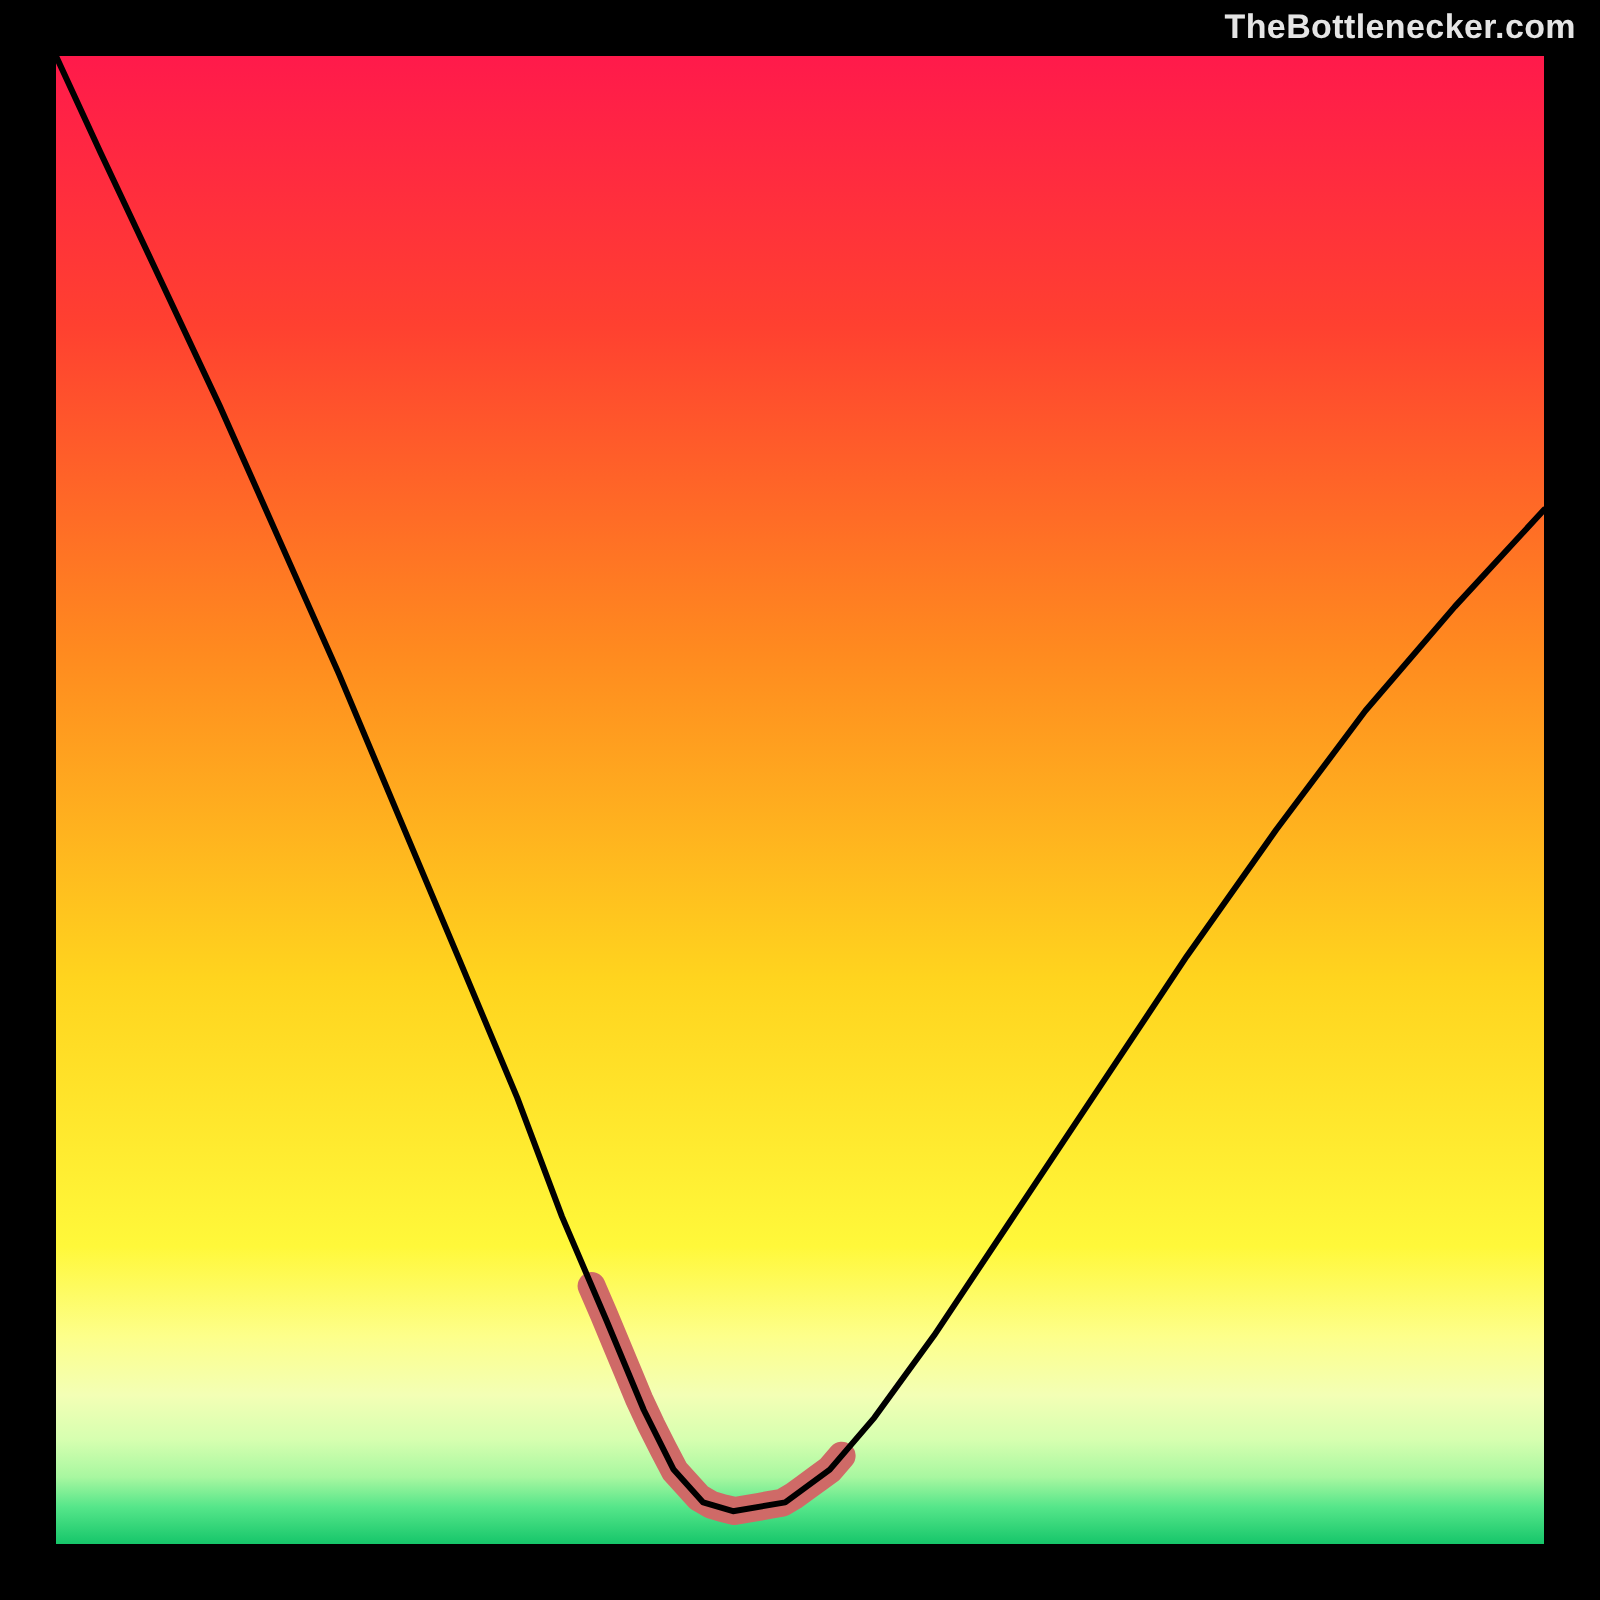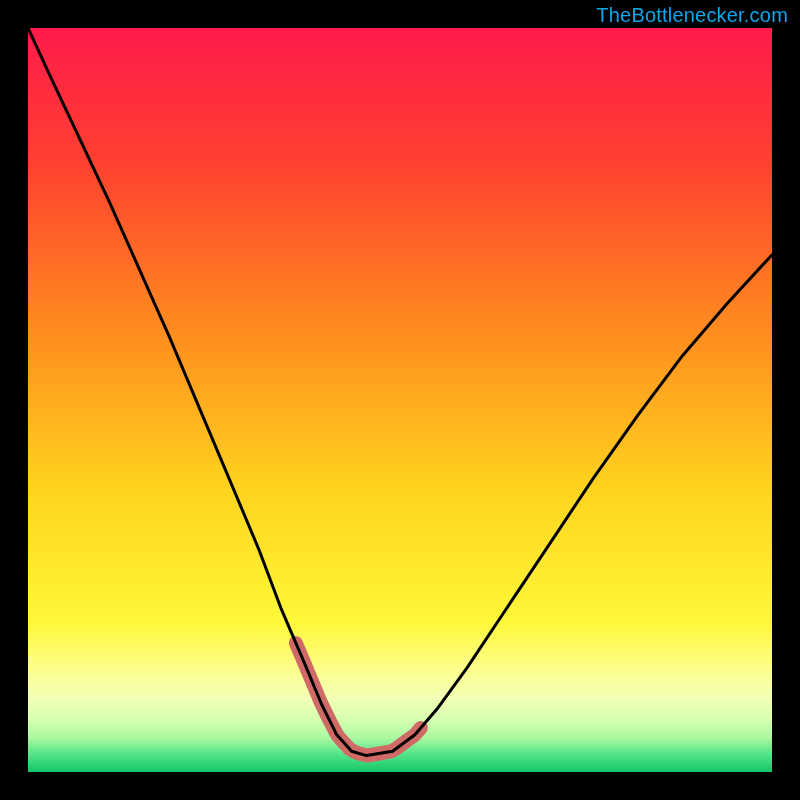--- a/index.html
+++ b/index.html
@@ -26,23 +26,23 @@
   .gradient {
     position: absolute;
     left: 0; top: 0;
     width: 100%;
     height: 100%;
   }
   .watermark {
     position: absolute;
     top: 4px;
     right: 12px;
-    color: #0ea5e9;
-    font-size: 20px;
-    font-weight: 400;
+    color: #e5e5e5;
+    font-size: 17px;
+    font-weight: 700;
     letter-spacing: 0.2px;
     user-select: none;
   }
   svg.curves {
     position: absolute;
     left: 0; top: 0;
     width: 100%;
     height: 100%;
   }
 </style>

